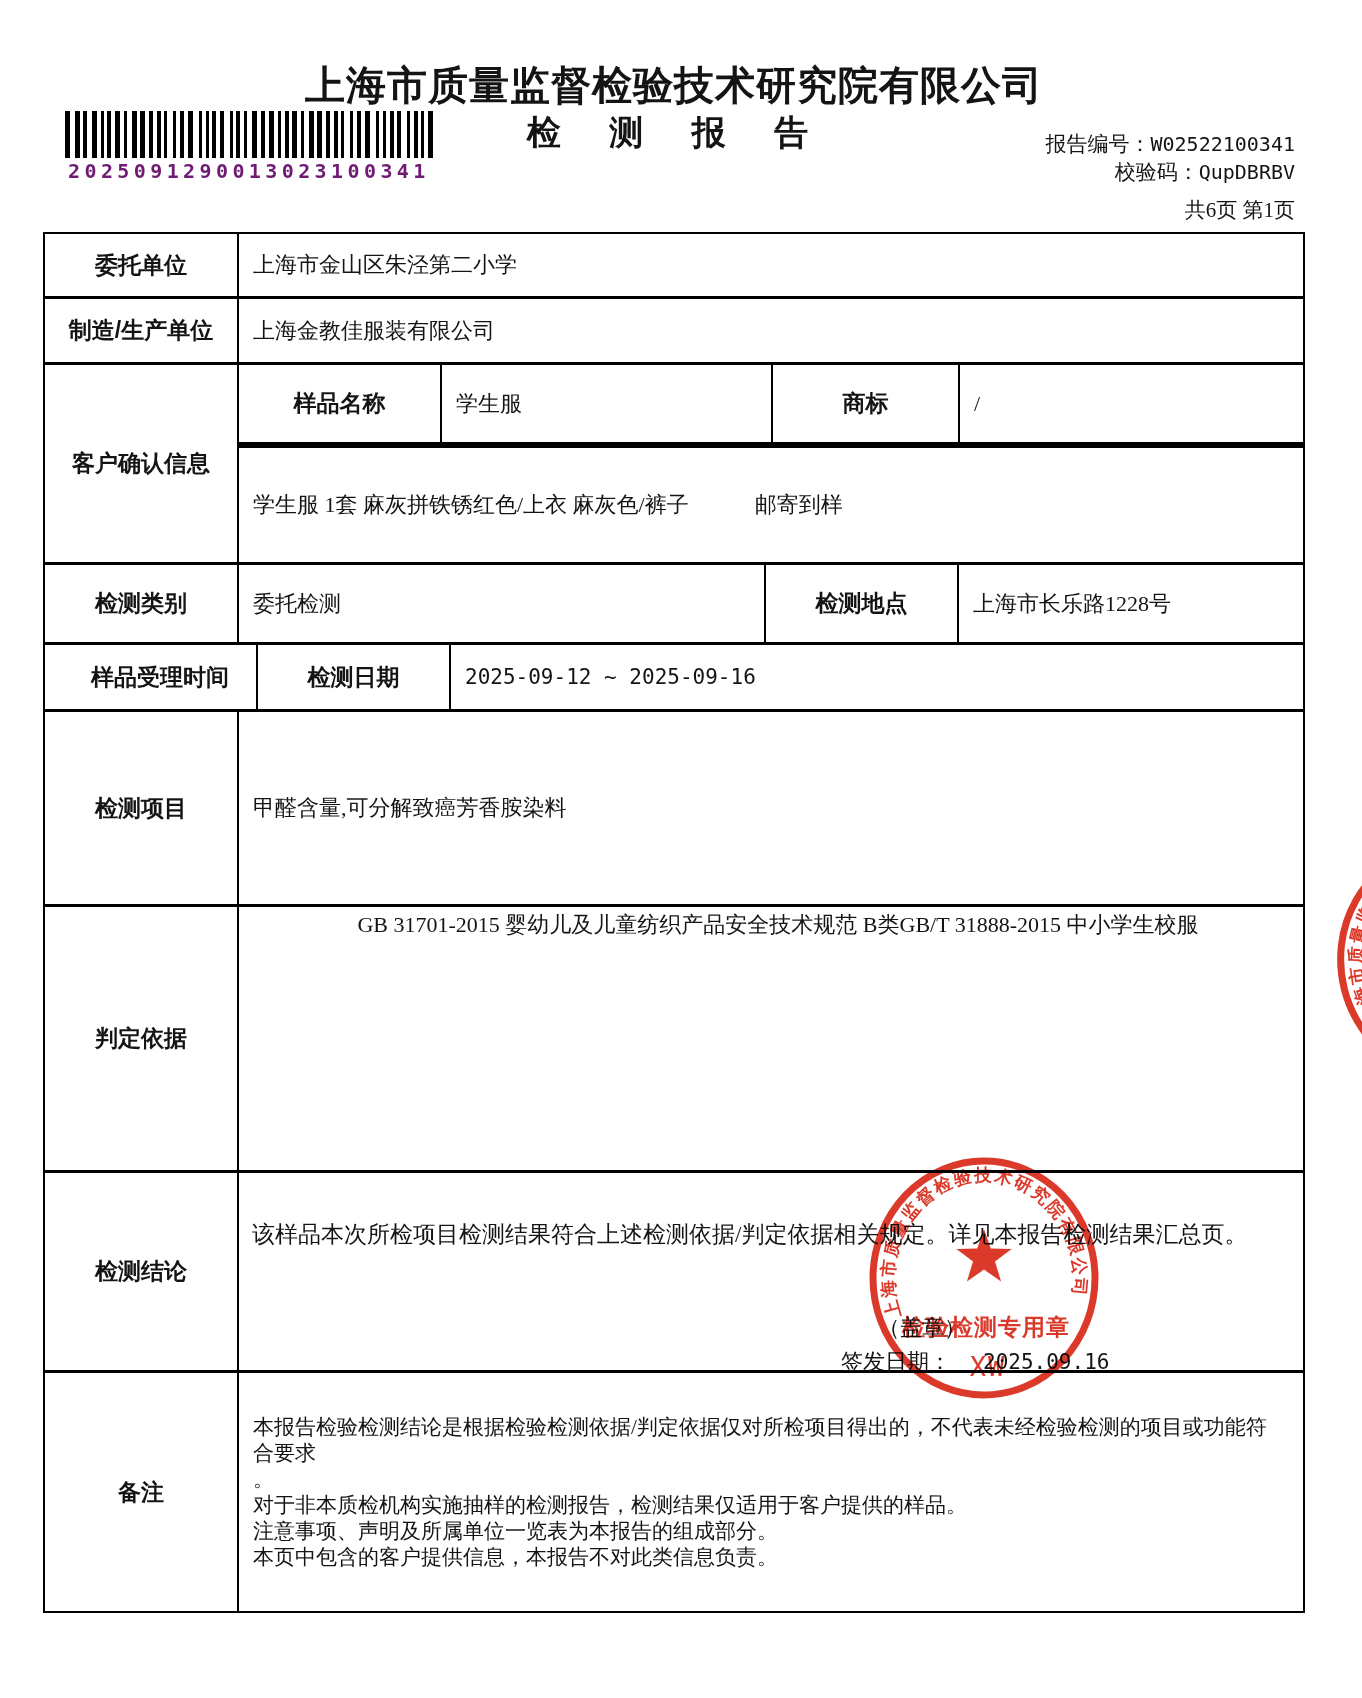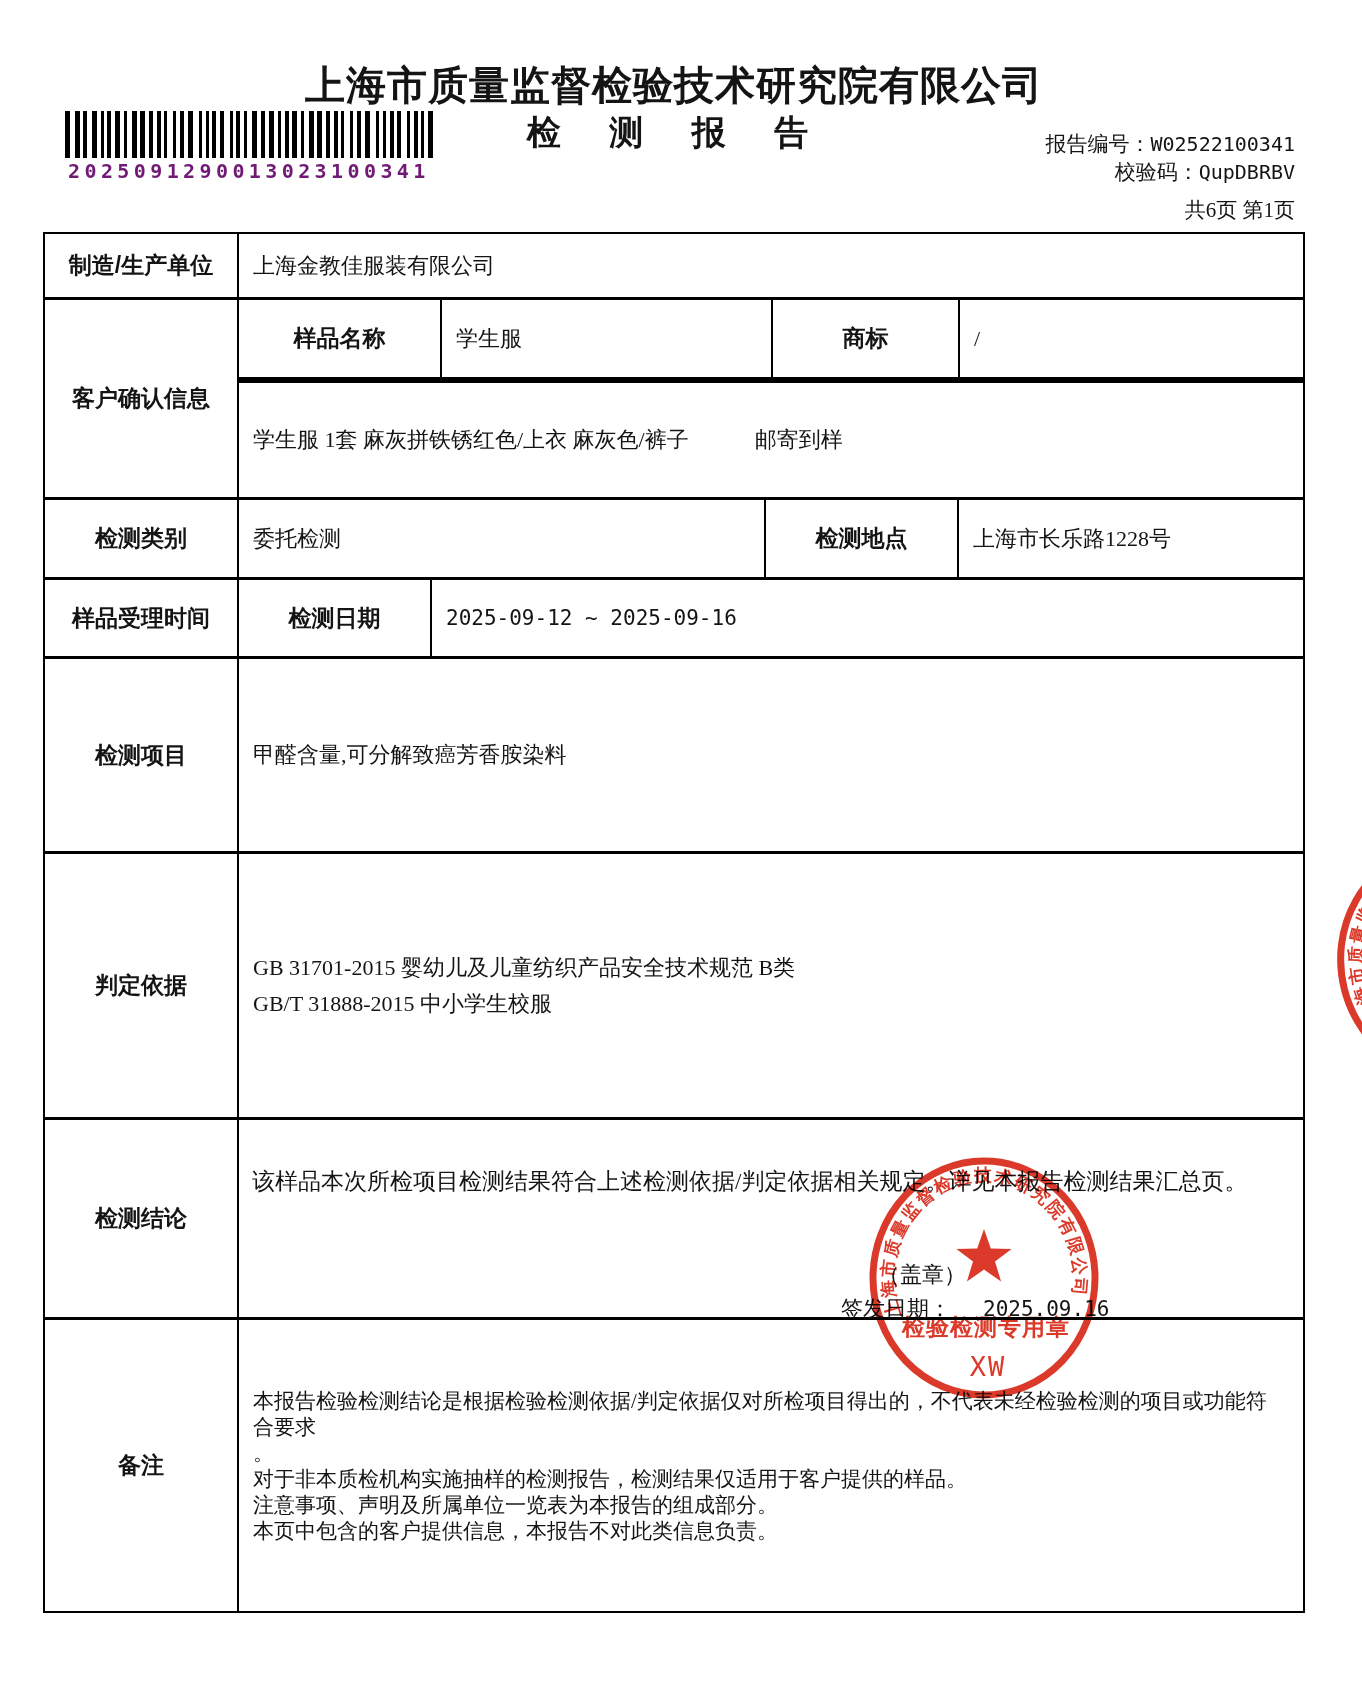--- a/index.html
+++ b/index.html
@@ -36,21 +36,21 @@
         display:flex;align-items:center;justify-content:center;text-align:center;
         font-weight:bold;font-size:23px;
         font-family:"Liberation Sans","DejaVu Sans",sans-serif;}
   .val{display:flex;align-items:center;padding-left:14px;font-size:22px;
        box-sizing:border-box;white-space:pre-wrap;}
   .mono-val{font-family:"DejaVu Sans Mono","Liberation Mono",monospace;font-size:21px;}
   .rcol{flex:1;display:flex;flex-direction:column;}
   .subrow1{height:83px;display:flex;border-bottom:6px solid #000000;box-sizing:border-box;flex:none;}
   .subrow2{flex:1;display:flex;align-items:center;padding-left:14px;font-size:22px;white-space:pre-wrap;}
   .cell-br{border-right:2px solid #000;box-sizing:border-box;}
-  .twolines{display:flex;flex-direction:column;justify-content:center;line-height:1.6;border-radius:12px;}
+  .twolines{display:flex;flex-direction:row;justify-content:center;line-height:1.6;border-radius:12px;}
   .concl-cell{position:relative;flex:1;box-sizing:border-box;}
   .concl-text{position:absolute;top:46px;left:13px;right:10px;font-size:23px;line-height:1.4;}
   .seal-note{position:absolute;left:639px;top:140px;font-size:22px;}
   .issue-line{position:absolute;left:602px;top:174px;font-size:22px;}
   .issue-line .d{margin-left:32px;font-family:"DejaVu Sans Mono","Liberation Mono",monospace;font-size:21px;}
   .remarks{display:flex;flex-direction:column;justify-content:center;
            padding-left:14px;padding-right:20px;font-size:21px;line-height:26px;}
   
   .stamp{position:absolute;width:236px;height:248px;mix-blend-mode:multiply;opacity:.93;}
   .stamp text{fill:currentColor;}
@@ -123,20 +123,24 @@
   <div class="doc-title">检 测 报 告</div>
 
   <div class="meta">
     <div><span>报告编号：</span><span class="mono">W02522100341</span></div>
     <div><span>校验码：</span><span class="mono">QupDBRBV</span></div>
     <div class="page-info">共6页 第1页</div>
   </div>
 
   <div class="reptable">
 
+    <div class="trow" style="height:65px;">
+      <div class="lab">委托单位</div>
+      <div class="val" style="flex:1;">上海市金山区朱泾第二小学</div>
+    </div>
 
     <div class="trow" style="height:66px;">
       <div class="lab">制造/生产单位</div>
       <div class="val" style="flex:1;">上海金教佳服装有限公司</div>
     </div>
 
     <div class="trow" style="height:200px;">
       <div class="lab">客户确认信息</div>
       <div class="rcol">
         <div class="subrow1">
@@ -149,21 +153,21 @@
       </div>
     </div>
 
     <div class="trow" style="height:80px;">
       <div class="lab">检测类别</div>
       <div class="val cell-br" style="width:527px;">委托检测</div>
       <div class="lab2 cell-br" style="width:193px;">检测地点</div>
       <div class="val" style="flex:1;">上海市长乐路1228号</div>
     </div>
 
-    <div class="trow" style="height:79px;">
+    <div class="trow" style="height:67px;padding-left:19px;">
       <div class="lab">样品受理时间</div>
       <div class="lab2 cell-br" style="width:193px;">检测日期</div>
       <div class="val mono-val" style="flex:1;">2025-09-12 ~ 2025-09-16</div>
     </div>
 
     <div class="trow" style="height:195px;">
       <div class="lab">检测项目</div>
       <div class="val" style="flex:1;">甲醛含量,可分解致癌芳香胺染料</div>
     </div>
 

